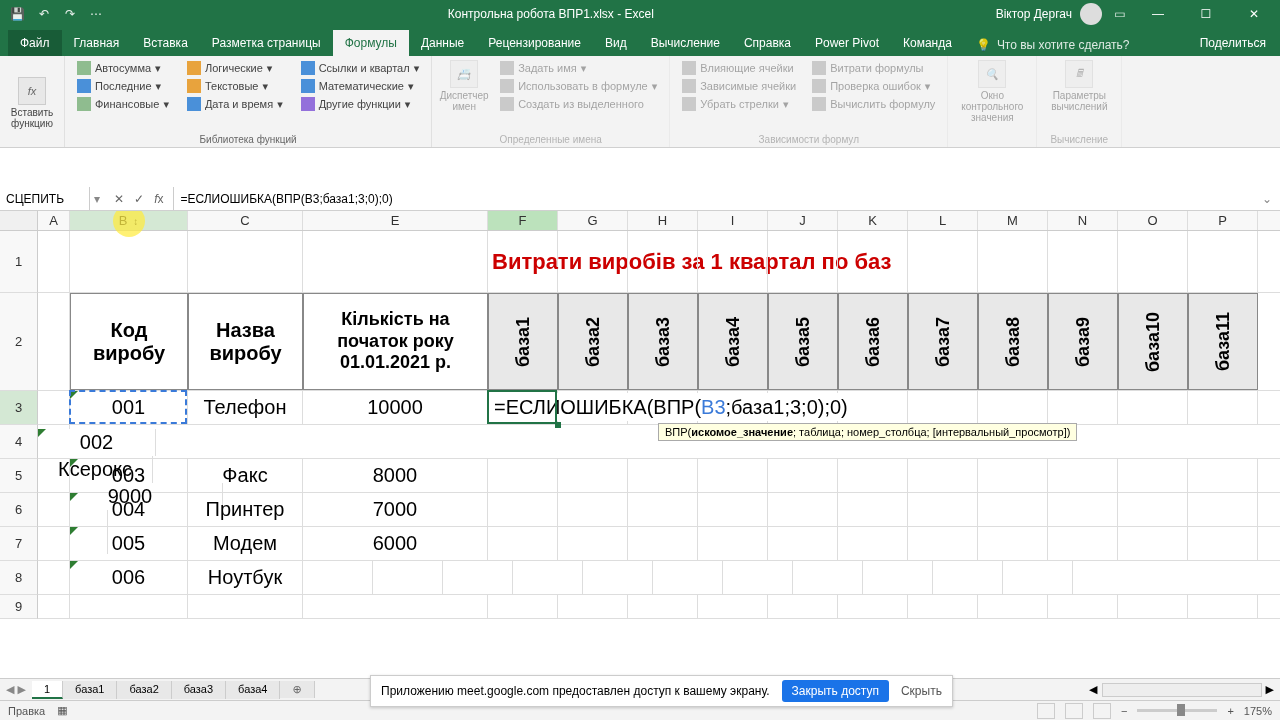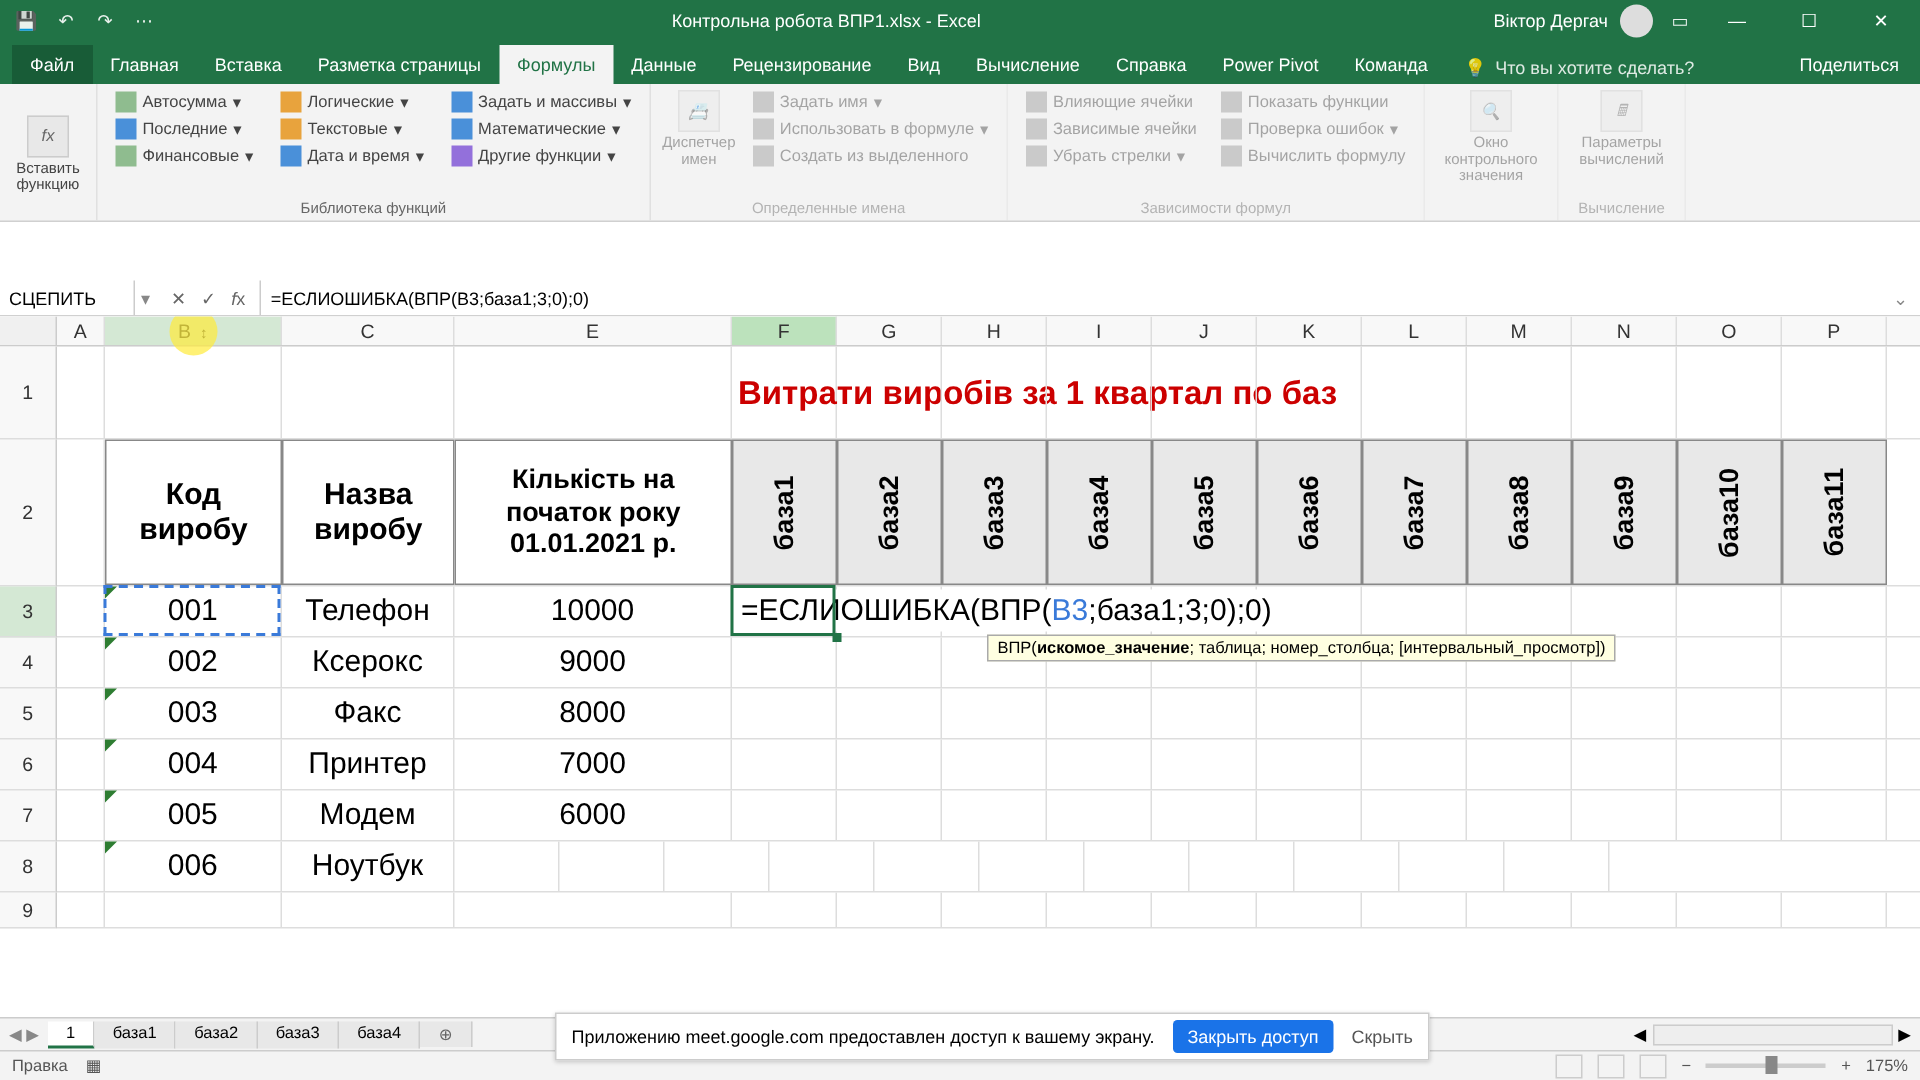--- a/index.html
+++ b/index.html
@@ -156,21 +156,21 @@
         <div class="smbtn"><span class="smicon"></span><span>Автосумма</span> ▾</div>
         <div class="smbtn"><span class="smicon blue"></span><span>Последние</span> ▾</div>
         <div class="smbtn"><span class="smicon"></span><span>Финансовые</span> ▾</div>
       </div>
       <div class="smlist">
         <div class="smbtn"><span class="smicon orange"></span><span>Логические</span> ▾</div>
         <div class="smbtn"><span class="smicon orange"></span><span>Текстовые</span> ▾</div>
         <div class="smbtn"><span class="smicon blue"></span><span>Дата и время</span> ▾</div>
       </div>
       <div class="smlist">
-        <div class="smbtn"><span class="smicon blue"></span><span>Задать и массивы</span> ▾</div>
+        <div class="smbtn"><span class="smicon blue"></span><span>Ссылки и квартал</span> ▾</div>
         <div class="smbtn"><span class="smicon blue"></span><span>Математические</span> ▾</div>
         <div class="smbtn"><span class="smicon purple"></span><span>Другие функции</span> ▾</div>
       </div>
     </div>
     <div class="label">Библиотека функций</div>
   </div>
   <div class="rgroup dimmed">
     <div style="display:flex;gap:8px">
       <div class="bigbtn">
         <div class="bigicon">📇</div>
@@ -196,21 +196,21 @@
             </div>
         <div class="smbtn">
               <span class="smicon gray"></span>
               <span>Зависимые ячейки</span>
             </div>
         <div class="smbtn"><span class="smicon gray"></span><span>Убрать стрелки</span> ▾</div>
       </div>
       <div class="smlist">
         <div class="smbtn">
               <span class="smicon gray"></span>
-              <span>Показать функции</span>
+              <span>Витрати формулы</span>
             </div>
         <div class="smbtn"><span class="smicon gray"></span><span>Проверка ошибок</span> ▾</div>
         <div class="smbtn">
               <span class="smicon gray"></span>
               <span>Вычислить формулу</span>
             </div>
       </div>
     </div>
     <div class="label">Зависимости формул</div>
   </div>
@@ -323,21 +323,21 @@
             <div class="cell " style="width: 70px;"></div>
             <div class="cell " style="width: 70px;"></div>
             <div class="cell " style="width: 70px;"></div>
             <div class="cell " style="width: 70px;"></div>
             <div class="cell " style="width: 70px;"></div>
             <div class="cell " style="width: 70px;"></div>
             <div class="cell " style="width: 70px;"></div>
             <div class="cell " style="width: 70px;"></div>
             <div class="cell " style="width: 70px;"></div>
           </div>
-          <div class="row" style="height: 34px;">
+          <div class="row" style="height: 34px; flex-direction: column;">
             <div class="cell " style="width: 32px;"></div>
             <div class="cell data" style="width: 118px;">002<div class="tri"></div></div>
             <div class="cell data" style="width: 115px;">Ксерокс</div>
             <div class="cell data" style="width: 185px;">9000</div>
             <div class="cell " style="width: 70px;"></div>
             <div class="cell " style="width: 70px;"></div>
             <div class="cell " style="width: 70px;"></div>
             <div class="cell " style="width: 70px;"></div>
             <div class="cell " style="width: 70px;"></div>
             <div class="cell " style="width: 70px;"></div>

